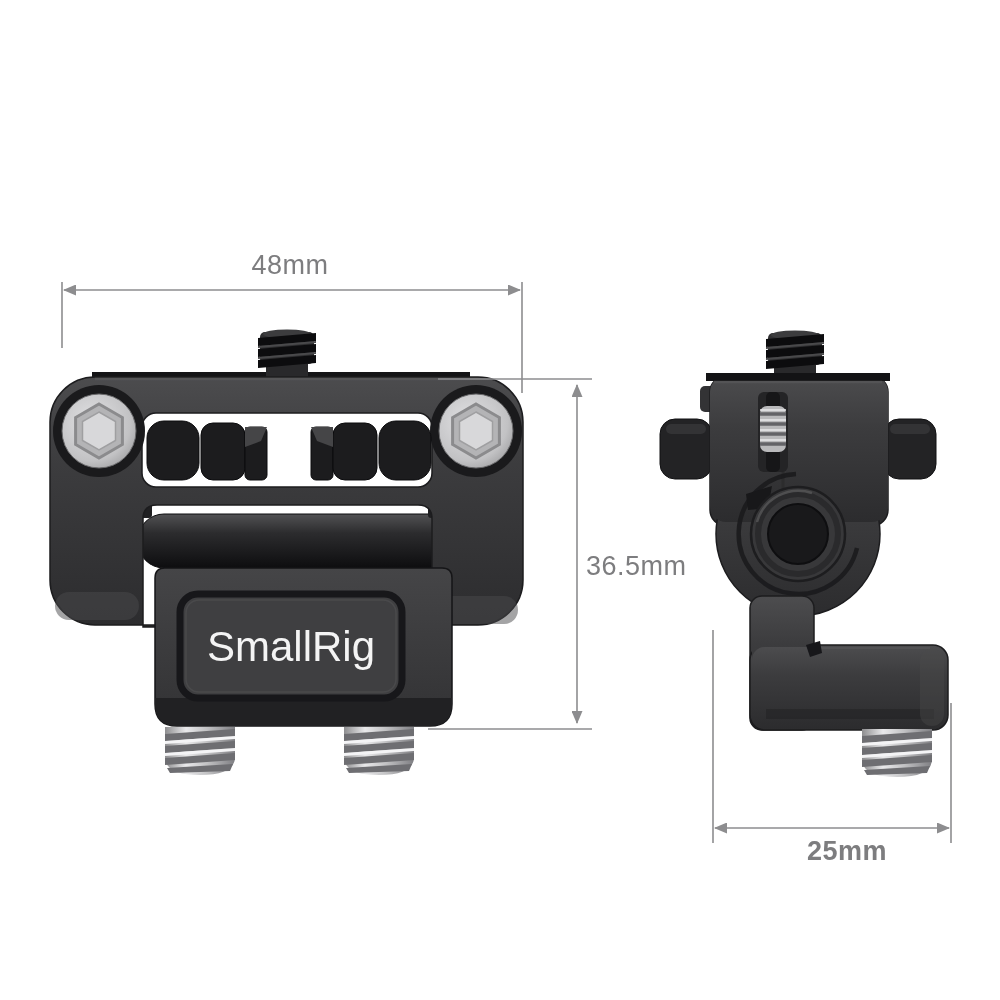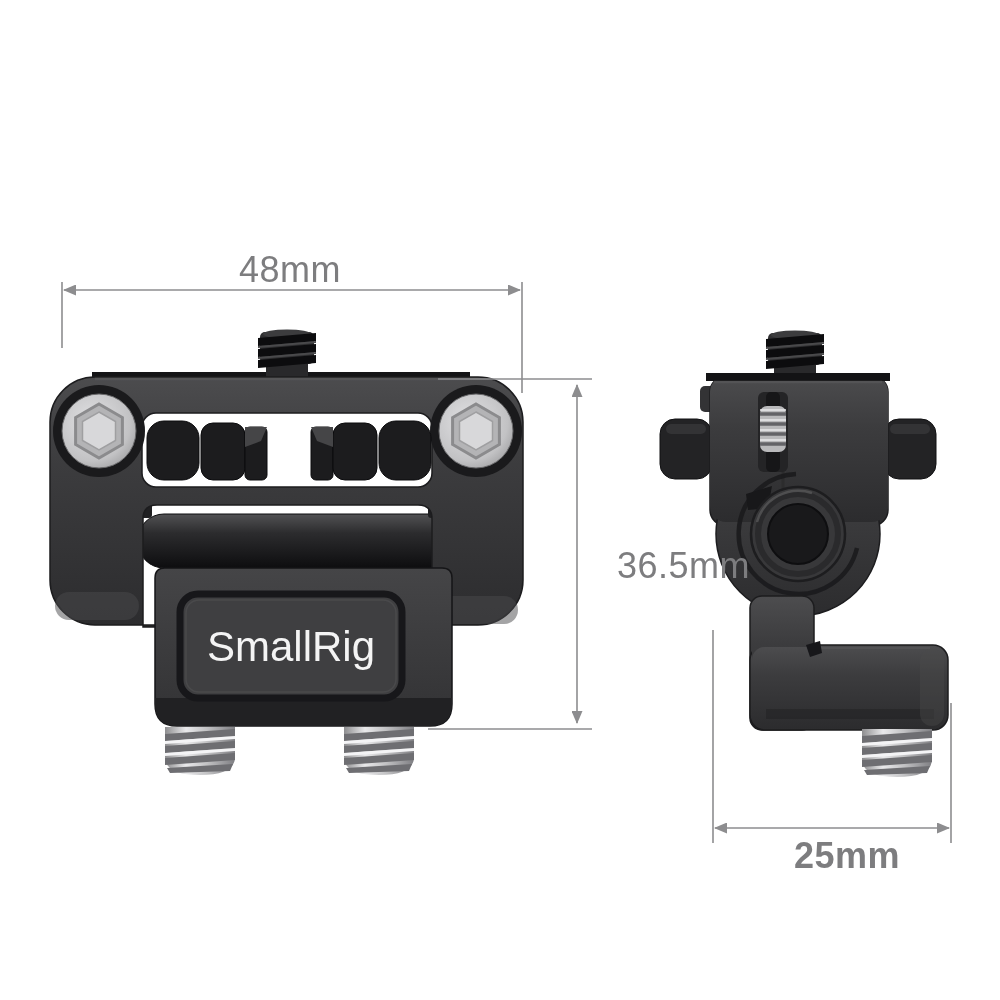--- a/index.html
+++ b/index.html
@@ -2,25 +2,25 @@
 <html><head>
 <meta charset="utf-8">
 <style>
   html,body{margin:0;padding:0;background:#ffffff;}
   .canvas{
     position:relative;width:1000px;height:1000px;background:#ffffff;
     font-family:"Liberation Sans",sans-serif;overflow:hidden;
   }
   .scene{position:absolute;left:0;top:0;width:1000px;height:1000px;display:block;}
   .dim-label{
-    position:absolute;color:#7d7d7f;font-size:36px;line-height:1;
+    position:absolute;color:#7d7d7f;font-size:27px;line-height:1;
     white-space:nowrap;letter-spacing:0.5px;
   }
   .dim-width{left:290px;top:252px;transform:translateX(-50%);}
-  .dim-height{left:586px;top:566px;transform:translateY(-50%);margin-left:31px;}
+  .dim-height{left:586px;top:566px;transform:translateY(-50%);}
   .dim-depth{left:847px;top:838px;transform:translateX(-50%);font-weight:bold;}
   .brand-text{
     font-family:"Liberation Sans",sans-serif;font-size:42px;fill:#f4f4f4;
     letter-spacing:0px;
   }
 </style>
 </head>
 <body>
 
 <div class="canvas">

